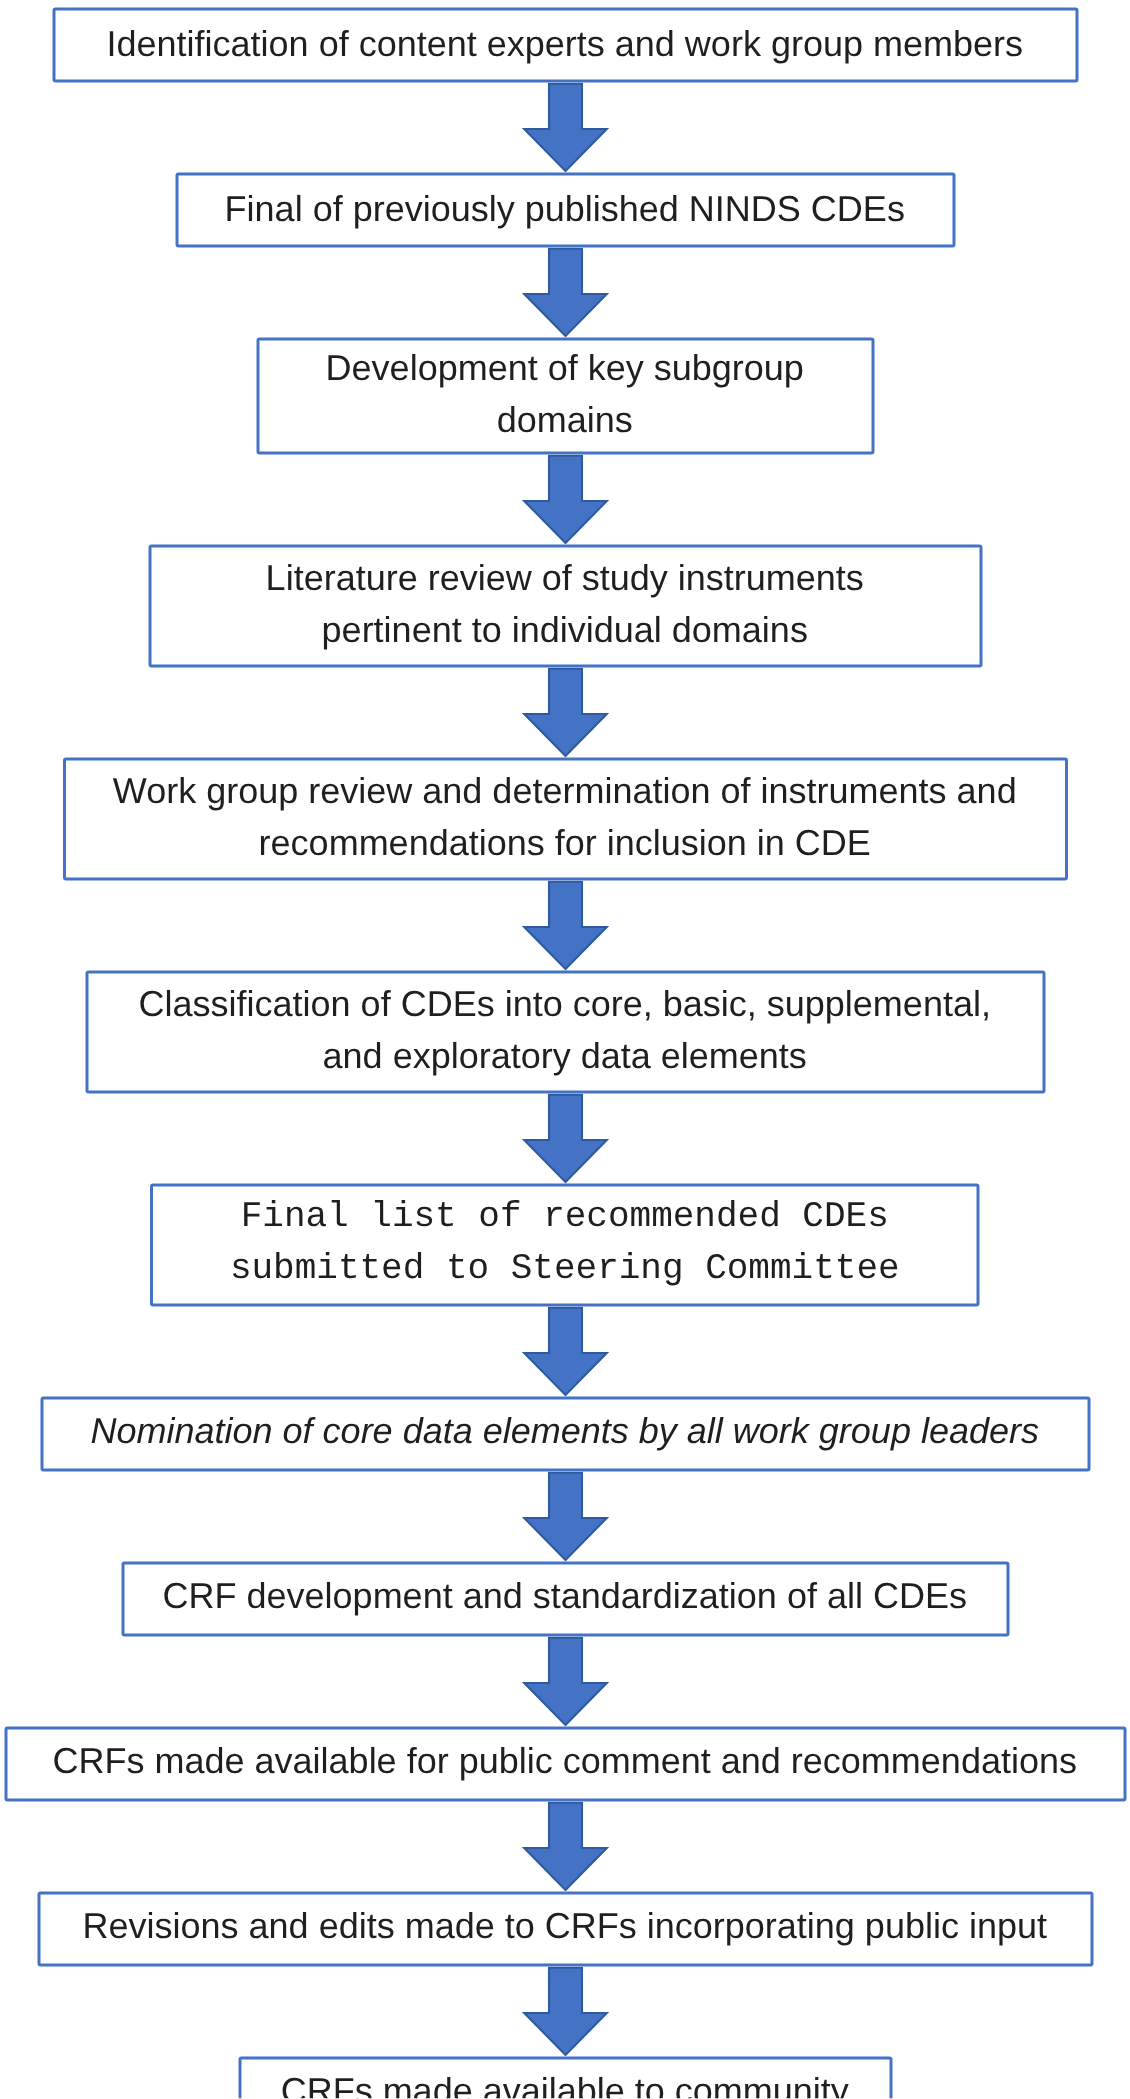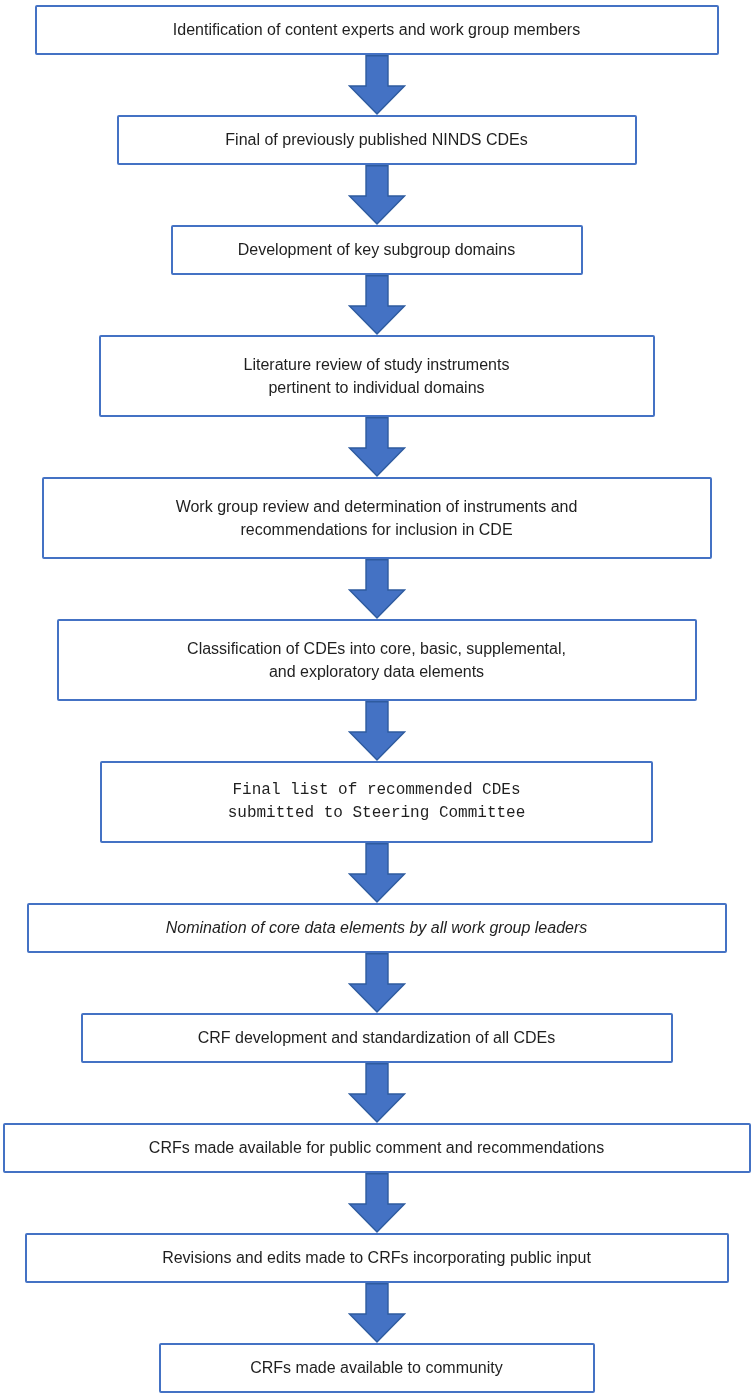--- a/index.html
+++ b/index.html
@@ -22,21 +22,21 @@
     flex-direction: column;
     align-items: center;
     padding-top: 5px;
     overflow: hidden;
   }
   .flow-box {
     border: 2px solid var(--box-border);
     border-radius: 2px;
     background: var(--bg);
     color: var(--text-color);
-    font-size: 16px;
+    font-size: 24px;
     line-height: 1.45;
     text-align: center;
     display: flex;
     align-items: center;
     justify-content: center;
     white-space: pre-line;
     min-height: 50px;
     padding: 2px 8px;
     flex-shrink: 0;
   }

